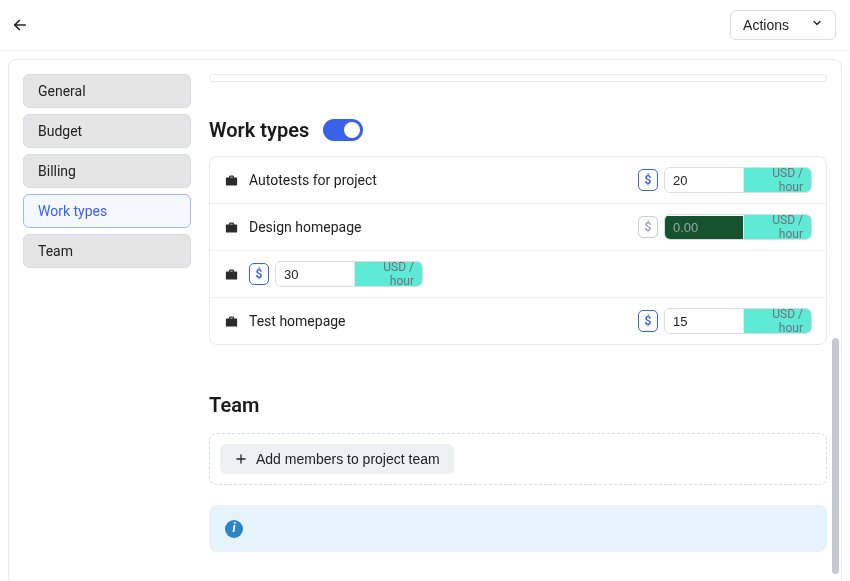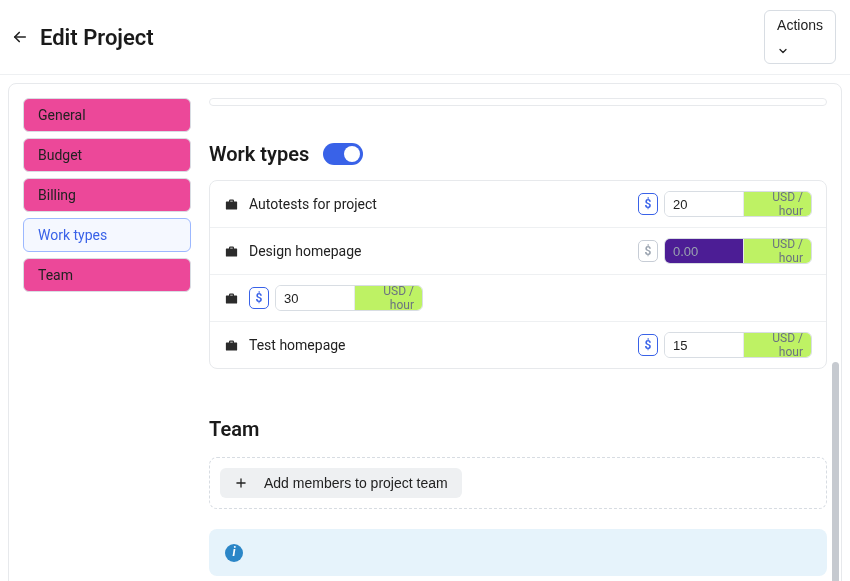--- a/index.html
+++ b/index.html
@@ -1,66 +1,65 @@
 <!DOCTYPE html>
 <html><head>
 <meta charset="utf-8">
 <style>
   * { box-sizing: border-box; margin: 0; padding: 0; }
   html, body { width: 850px; height: 581px; font-family: -apple-system, BlinkMacSystemFont, "Segoe UI", Roboto, Helvetica, Arial, sans-serif; background: #fff; color: #1a1a1a; overflow: hidden; }
   .topbar { display: flex; align-items: center; justify-content: space-between; padding: 10px 14px 10px 10px; border-bottom: 1px solid #eef0f2; }
   .topbar-left { display: flex; align-items: center; gap: 10px; }
   .back-btn { width: 20px; height: 20px; display: flex; align-items: center; justify-content: center; cursor: pointer; color: #222; }
   .page-title { font-size: 22px; font-weight: 600; color: #1a1a1a; }
-  .actions-btn { border: 1px solid #d8dde3; background: #fff; border-radius: 6px; padding: 6px 12px; font-size: 14px; display: flex; align-items: flex-start; gap: 12px; cursor: pointer; color: #222; flex-direction: column; }
+  .actions-btn { border: 1px solid #d8dde3; background: #fff; border-radius: 6px; padding: 6px 12px; font-size: 14px; display: flex; align-items: flex-start; gap: 22px; cursor: pointer; color: #222; }
   .content-frame { border: 1px solid #e7e9ec; border-radius: 8px; margin: 8px; height: 561px; overflow-y: auto; position: relative; }
   .content-inner { display: flex; padding: 14px 14px 20px 14px; gap: 18px; }
   .sidenav { width: 168px; flex: 0 0 168px; display: flex; flex-direction: column; gap: 6px; }
-  .sidenav-item { border: 1px solid #d8dde3; border-radius: 6px; padding: 8px 14px; font-size: 14px; cursor: pointer; color: #222; background:#ec4899; }
+  .sidenav-item { border: 1px solid #d8dde3; border-radius: 6px; padding: 8px 14px; font-size: 14px; cursor: pointer; color: #222; background:#e5e5e5; }
   .sidenav-item.active { border-color: #9cb8ff; background: #f5f8ff; color: #3962e8; }
   .main { flex: 1; min-width: 0; }
   .placeholder-card { height: 8px; border: 1px solid #e7e9ec; border-radius: 8px; margin-bottom: 36px; }
   .section-head { display: flex; align-items: center; gap: 14px; margin-bottom: 14px; }
   .section-title { font-size: 20px; font-weight: 600; }
   .toggle { width: 40px; height: 22px; border-radius: 11px; background: #3962e8; position: relative; cursor: pointer; }
   .toggle-knob { width: 16px; height: 16px; border-radius: 50%; background: #fff; position: absolute; top: 3px; right: 3px; }
   .wt-card { border: 1px solid #e7e9ec; border-radius: 8px; overflow: hidden; margin-bottom: 48px; }
   .wt-row { display: flex; align-items: center; padding: 10px 14px; border-bottom: 1px solid #eef0f2; gap: 10px; }
   .wt-row:last-child { border-bottom: none; }
   .wt-icon { color: #2b2b2b; flex: 0 0 auto; display:flex; }
   .wt-name { flex: 1; font-size: 14px; color: #222; }
   .dollar-chip { width: 20px; height: 22px; border-radius: 5px; border: 1.5px solid #3962e8; color: #3962e8; display: flex; align-items: center; justify-content: center; font-size: 12px; font-weight: 600; cursor:pointer; }
   .dollar-chip.disabled { border-color: #c7cdd6; color: #9aa3af; cursor:default; }
   .rate-row { display:flex; align-items:center; gap:6px; }
-  .rate-box { display: flex; border: 1px solid #d8dde3; border-radius: 6px; height: 26px; overflow: hidden; width: 148px; }
+  .rate-box { display: flex; align-items: center; border: 1px solid #d8dde3; border-radius: 6px; height: 26px; overflow: hidden; width: 148px; }
   .rate-input { width: 78px; border: none; font-size: 13px; padding: 4px 8px; outline: none; color: #222; background:#fff; }
   .rate-input::placeholder { color: #9aa3af; }
-  .rate-input.disabled { background: #4c1d95; color:#9aa3af; }
-  .rate-unit { flex:1; text-align:right; font-size: 12px; color: #6b7380; background: #bef264; height: 100%; display: flex; align-items: center; justify-content:center; padding: 0 8px; border-left: 1px solid #e5e8ec; }
+  .rate-input.disabled { background: #14532d; color:#9aa3af; }
+  .rate-unit { flex:1; text-align:right; font-size: 12px; color: #6b7380; background: #5eead4; height: 100%; display: flex; align-items: center; justify-content:center; padding: 0 8px; border-left: 1px solid #e5e8ec; }
   .team-section .section-title { margin-bottom: 16px; }
   .add-members-card { border: 1px dashed #d7dce2; border-radius: 8px; padding: 10px; margin-bottom: 20px; }
-  .add-members-btn { display: inline-flex; align-items: center; gap: 16px; border: none; background: #eef0f2; border-radius: 6px; padding: 7px 14px; font-size: 14px; cursor: pointer; color: #222; }
+  .add-members-btn { display: inline-flex; align-items: center; gap: 8px; border: none; background: #eef0f2; border-radius: 6px; padding: 7px 14px; font-size: 14px; cursor: pointer; color: #222; }
   .info-banner { background: #e6f3fb; border-radius: 8px; padding: 14px 16px; display: flex; gap: 12px; font-size: 13.5px; color: #1d5a86; line-height: 1.45; }
   .info-icon { flex: 0 0 auto; width: 18px; height: 18px; border-radius: 50%; background: #2b86c7; color: #fff; display: flex; align-items: center; justify-content: center; font-size: 12px; font-weight: 700; font-style: italic; margin-top: 1px; }
   .info-text strong { font-weight: 600; }
   
   .scroll-thumb { position:absolute; right:2px; top:278px; width:7px; height:236px; background:#c6cad0; border-radius:4px; }
 </style>
 </head>
 <body>
 
 <div class="topbar">
   <div class="topbar-left">
     <div class="back-btn">
       <svg width="18" height="18" viewBox="0 0 24 24" fill="none" stroke="currentColor" stroke-width="2.2" stroke-linecap="round" stroke-linejoin="round">
           <line x1="19" y1="12" x2="5" y2="12"></line>
           <polyline points="11 18 5 12 11 6"></polyline>
         </svg>
     </div>
-    <div class="page-title">Edit Project</div>
   </div>
   <button class="actions-btn">
     <span>Actions</span>
     <svg width="12" height="12" viewBox="0 0 24 24" fill="none" stroke="currentColor" stroke-width="2.5" stroke-linecap="round" stroke-linejoin="round">
         <polyline points="6 9 12 15 18 9"></polyline>
       </svg>
   </button>
 </div>
 
 <div class="content-frame">

